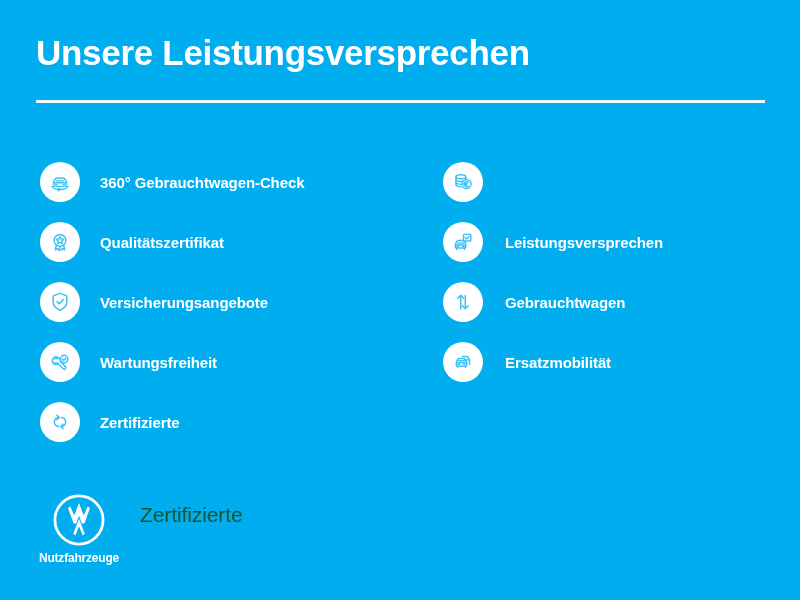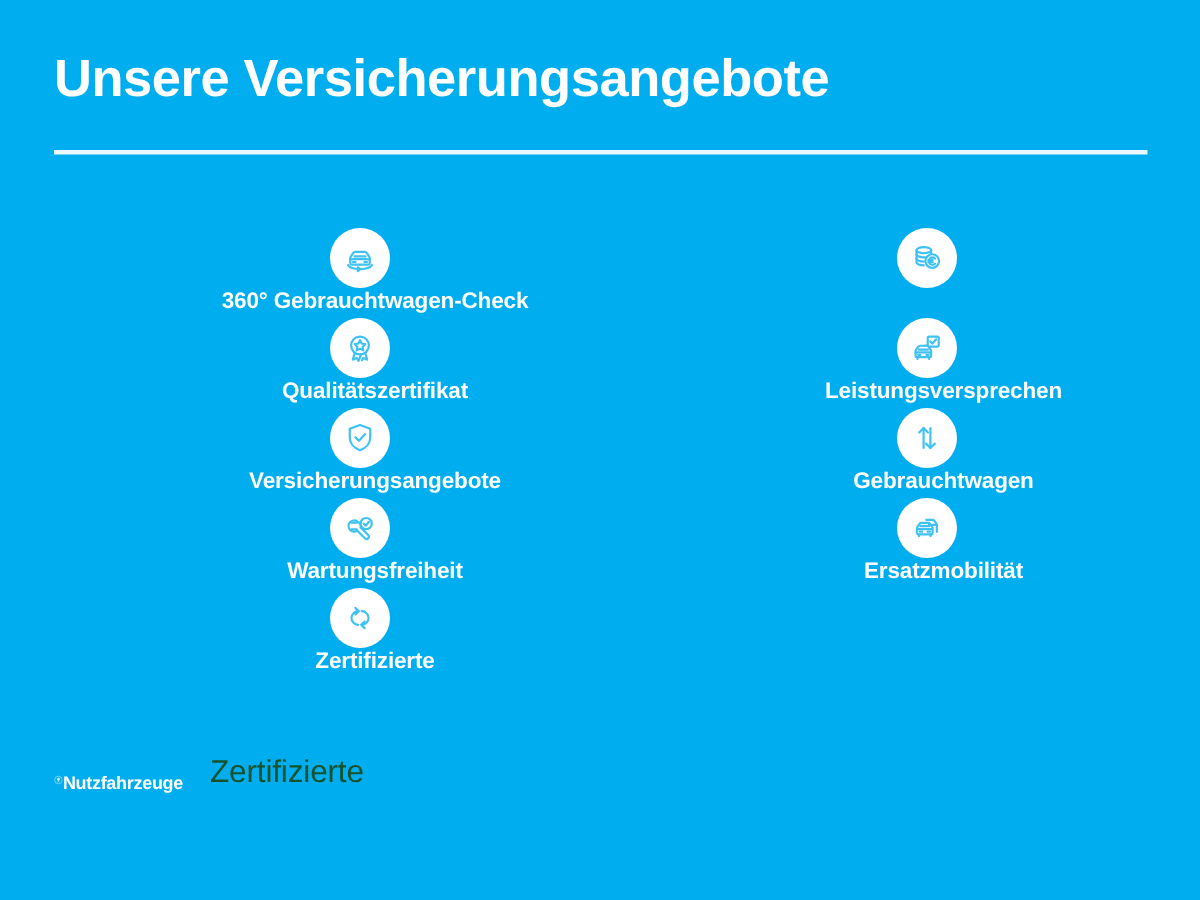--- a/index.html
+++ b/index.html
@@ -59,21 +59,20 @@
     top: 0;
   }
   .column-left  { left: 40px;  width: 400px; }
   .column-right { left: 443px; width: 350px; }
 
   .benefit-row {
     position: relative;
     height: 60px;
     display: flex;
     align-items: center;
-    flex-direction: column;
   }
   .benefit-icon {
     flex: 0 0 auto;
     width: 40px;
     height: 40px;
     border-radius: 50%;
     background: #ffffff;
     display: flex;
     align-items: center;
     justify-content: center;
@@ -97,21 +96,21 @@
   .footer {
     position: absolute;
     left: 36px;
     top: 492px;
     display: flex;
     align-items: flex-start;
   }
   .logo-block {
     width: 86px;
     display: flex;
-    flex-direction: row;
+    flex-direction: column;
     align-items: center;
   }
   .vw-roundel {
     width: 56px;
     height: 56px;
     display: block;
   }
   .logo-subtitle {
     margin-top: 3px;
     color: #ffffff;
@@ -130,21 +129,21 @@
     letter-spacing: -0.1px;
   }
   .footer-text div { white-space: nowrap; }
 </style>
 </head>
 <body>
 
 <div class="slide">
 
   <div class="header">
-    <div class="title">Unsere Versicherungsangebote</div>
+    <div class="title">Unsere Leistungsversprechen</div>
   </div>
   <div class="title-rule"></div>
 
   <div class="columns">
 
     <div class="column column-left">
 
       <div class="benefit-row">
         <div class="benefit-icon">
           <svg viewBox="0 0 32 32" fill="none" stroke="#3FC1F2" stroke-width="1.8" stroke-linecap="round" stroke-linejoin="round">

